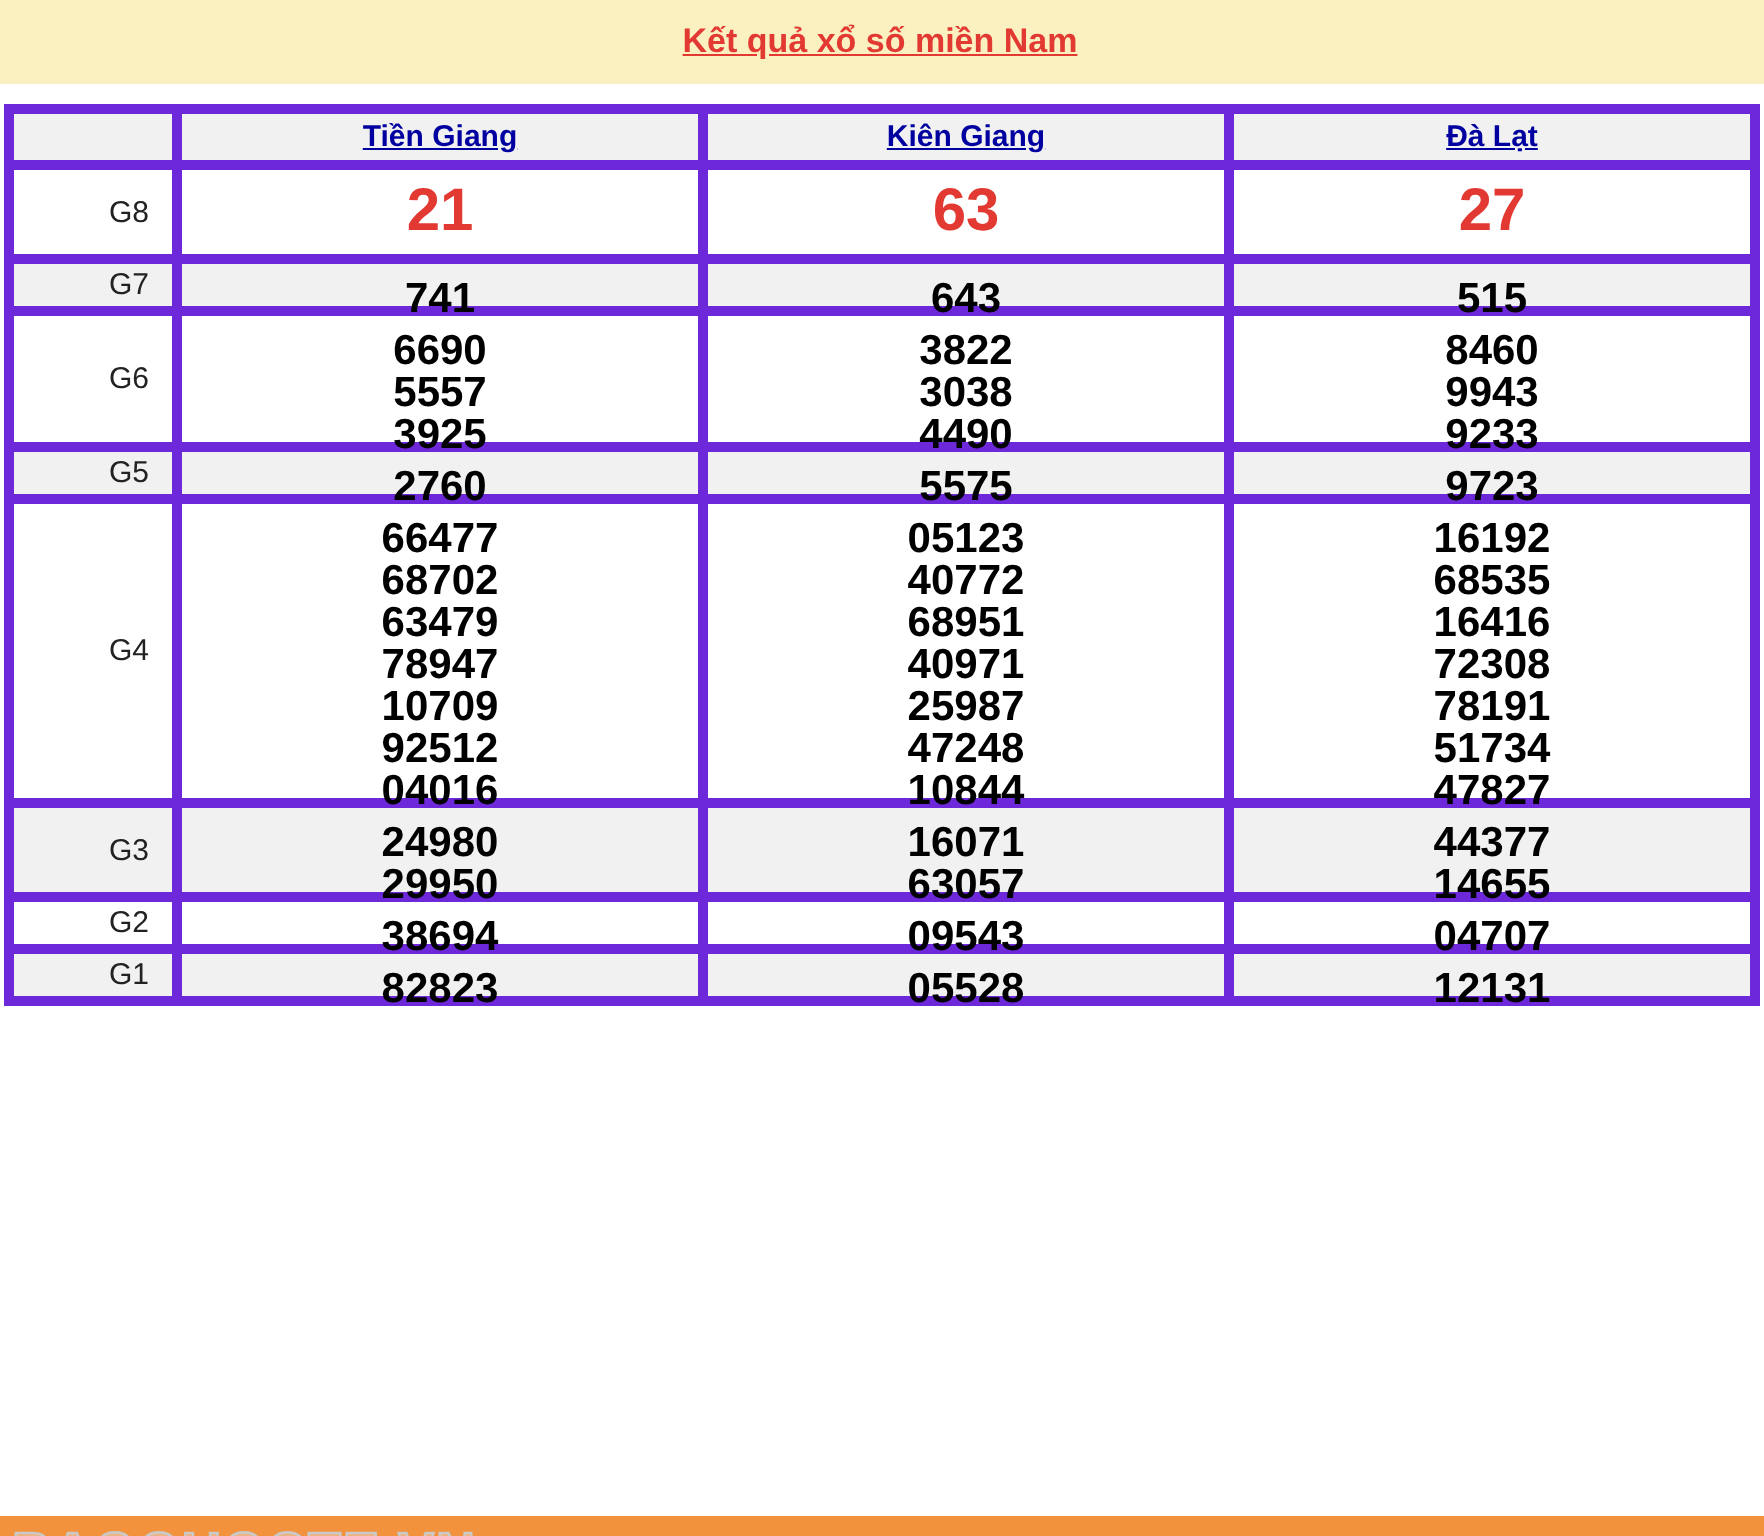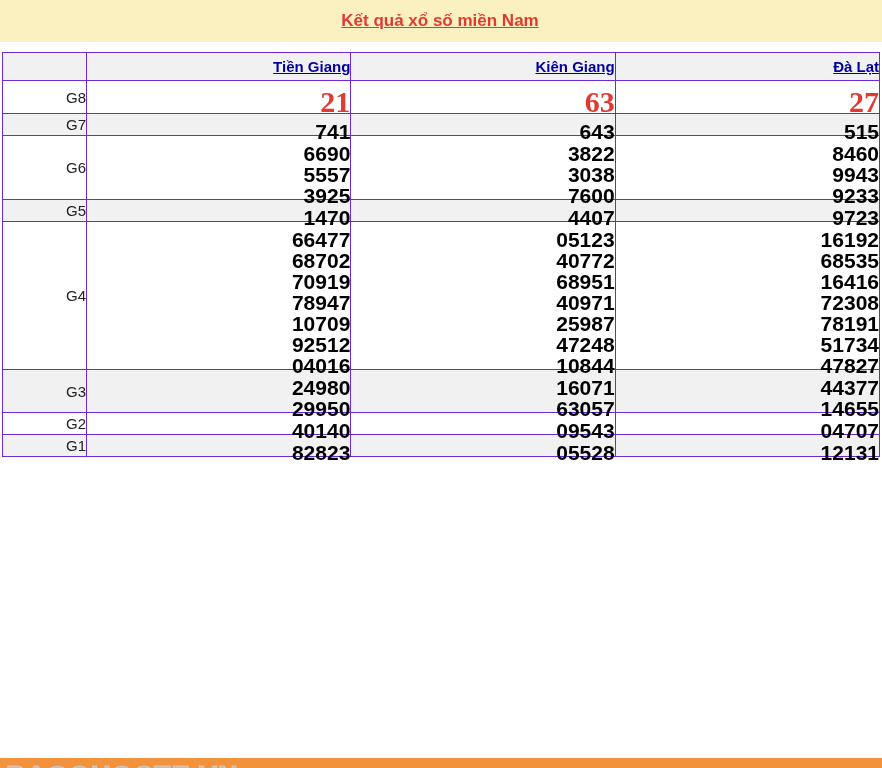--- a/index.html
+++ b/index.html
@@ -22,22 +22,22 @@
     cursor: pointer; margin-right: 2px;
   }
   
   .table-wrap { margin: 10px 2px 0 2px; }
   table.results {
     width: 100%;
     border-collapse: collapse;
     table-layout: fixed;
   }
   table.results th, table.results td {
-    border: 1px solid #6d28d9;
-    text-align: right;
+    border: 5px solid #6d28d9;
+    text-align: center;
     vertical-align: middle;
   }
   col.label-col { width: 84px; }
   thead th {
     height: 28px;
     background: #F1F1F1;
     font-size: 15px;
   }
   thead th a.col-link {
     color: #0000A0; font-weight: bold; text-decoration: underline; cursor: pointer;
@@ -46,21 +46,21 @@
   tbody tr.row-gray  td { background: #F1F1F1; margin-top: 25px; }
   td.prize-label {
     font-size: 15px; font-weight: normal; color: #222; padding-left: 36px;
   }
   td.prize-cell {
     font-size: 21px; font-weight: bold; color: #000;
     padding: 0;
   }
   td.prize-cell .num-line { line-height: 36px; height: 21px; }
   tr.big-row td.prize-cell { color: #E23A33; font-size: 30px; }
-  tr.row-g8 td.prize-cell .num-line { line-height: 42px; height: 32px; font-family: Liberation Serif, serif; }
+  tr.row-g8 td.prize-cell .num-line { line-height: 42px; height: 42px; }
   tr.row-db td.prize-cell .num-line { line-height: 51px; height: 51px; }
   
   .watermark {
     position: absolute;
     left: 6px; top: 761px;
     font-size: 27px; font-weight: bold; letter-spacing: 1px;
     color: rgba(222, 235, 246, 0.40);
     -webkit-text-stroke: 1.2px rgba(190, 214, 233, 0.75);
     pointer-events: none;
     z-index: 5;
@@ -132,46 +132,46 @@
         <tr class="row-white">
           <td class="prize-label">G6</td>
           <td class="prize-cell">
             <div class="num-line">6690</div>
             <div class="num-line">5557</div>
             <div class="num-line">3925</div>
           </td>
           <td class="prize-cell">
             <div class="num-line">3822</div>
             <div class="num-line">3038</div>
-            <div class="num-line">7600</div>
+            <div class="num-line">4490</div>
           </td>
           <td class="prize-cell">
             <div class="num-line">8460</div>
             <div class="num-line">9943</div>
             <div class="num-line">9233</div>
           </td>
         </tr>
         <tr class="row-gray">
           <td class="prize-label">G5</td>
           <td class="prize-cell">
-            <div class="num-line">1470</div>
-          </td>
-          <td class="prize-cell">
-            <div class="num-line">4407</div>
+            <div class="num-line">2760</div>
+          </td>
+          <td class="prize-cell">
+            <div class="num-line">5575</div>
           </td>
           <td class="prize-cell">
             <div class="num-line">9723</div>
           </td>
         </tr>
         <tr class="row-white">
           <td class="prize-label">G4</td>
           <td class="prize-cell">
             <div class="num-line">66477</div>
             <div class="num-line">68702</div>
-            <div class="num-line">70919</div>
+            <div class="num-line">63479</div>
             <div class="num-line">78947</div>
             <div class="num-line">10709</div>
             <div class="num-line">92512</div>
             <div class="num-line">04016</div>
           </td>
           <td class="prize-cell">
             <div class="num-line">05123</div>
             <div class="num-line">40772</div>
             <div class="num-line">68951</div>
             <div class="num-line">40971</div>
@@ -200,21 +200,21 @@
             <div class="num-line">63057</div>
           </td>
           <td class="prize-cell">
             <div class="num-line">44377</div>
             <div class="num-line">14655</div>
           </td>
         </tr>
         <tr class="row-white">
           <td class="prize-label">G2</td>
           <td class="prize-cell">
-            <div class="num-line">40140</div>
+            <div class="num-line">38694</div>
           </td>
           <td class="prize-cell">
             <div class="num-line">09543</div>
           </td>
           <td class="prize-cell">
             <div class="num-line">04707</div>
           </td>
         </tr>
         <tr class="row-gray">
           <td class="prize-label">G1</td>

